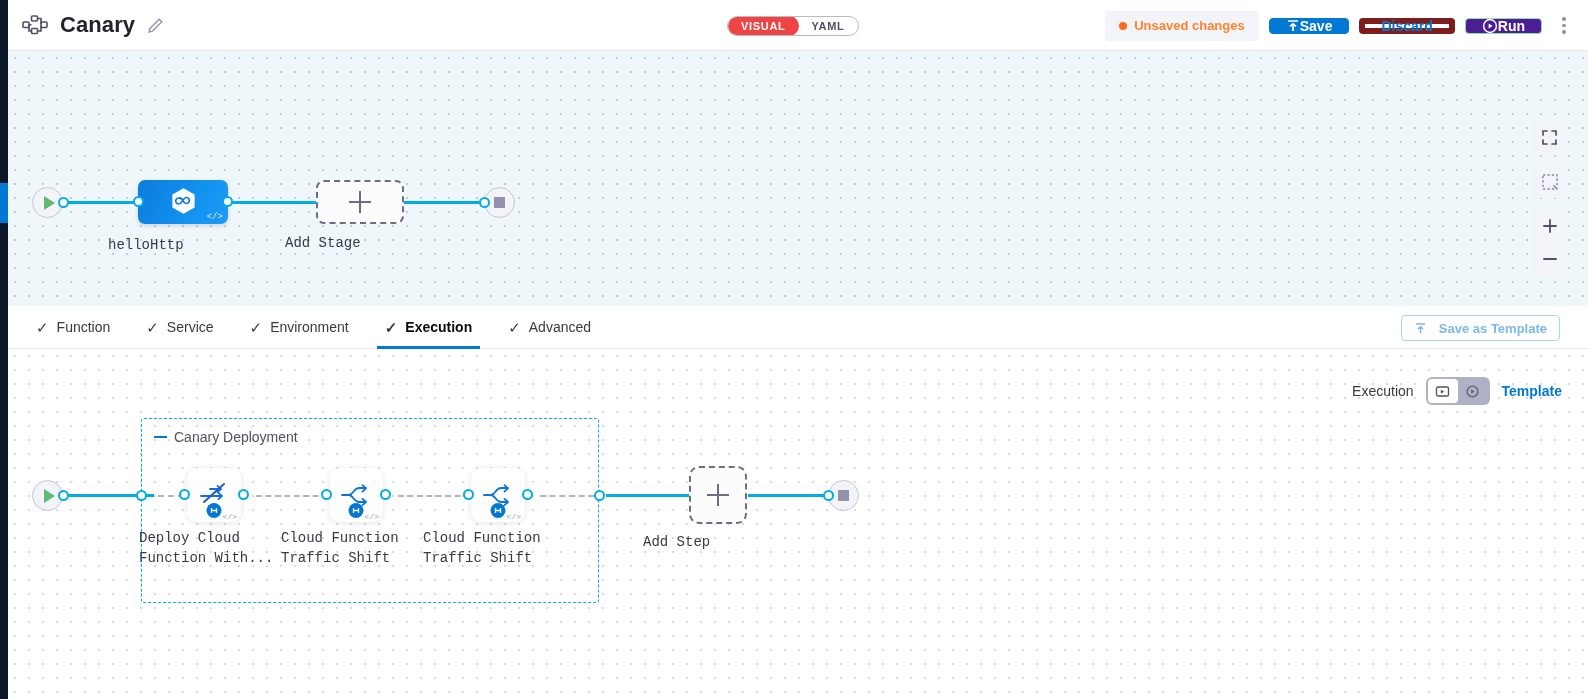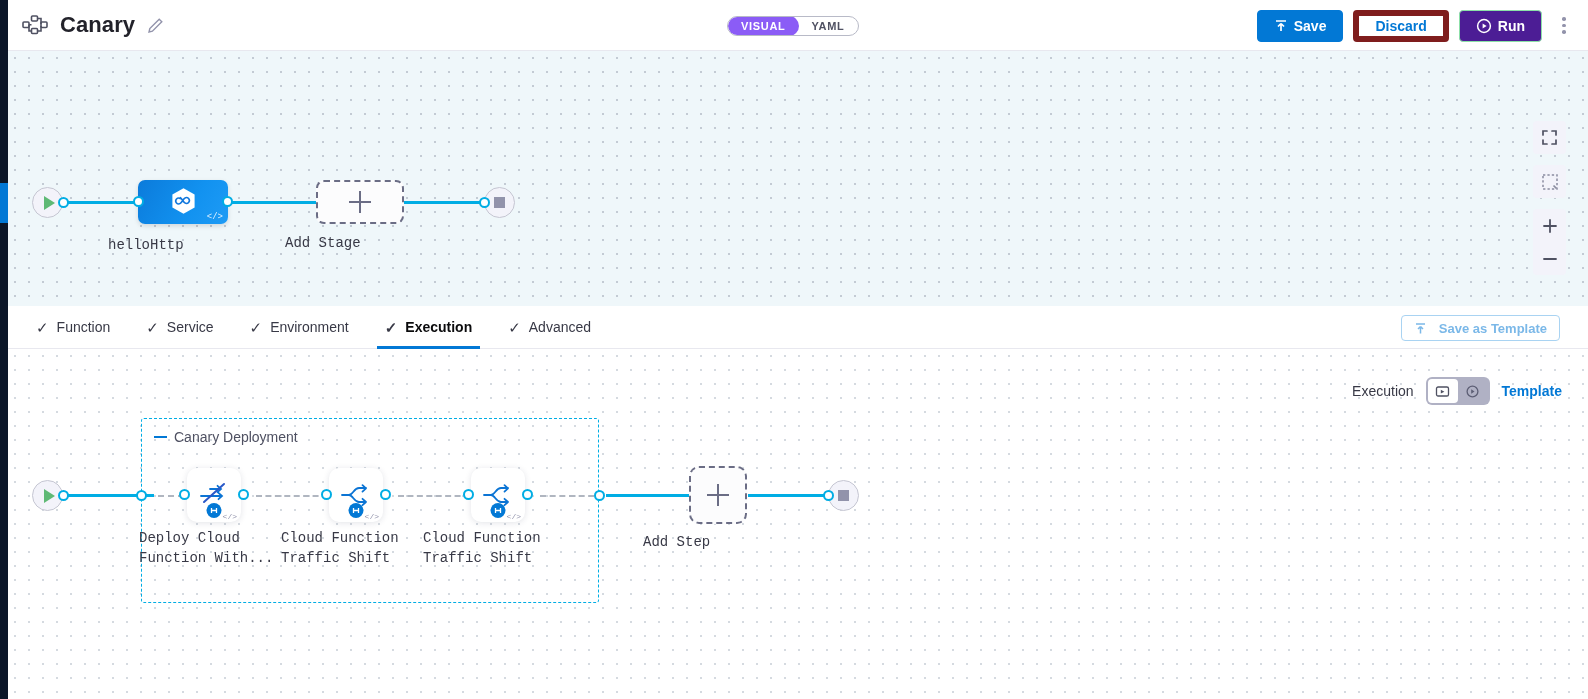--- a/index.html
+++ b/index.html
@@ -38,36 +38,36 @@
   .mode-toggle {
     position: absolute; left: 727px; top: 16px;
     height: 20px; border: 1px solid #b8bac7; border-radius: 11px;
     background: #fff; display: flex; align-items: center; overflow: hidden;
   }
   .mode-opt {
     font-size: 11px; font-weight: bold; letter-spacing: .7px;
     padding: 0 13px; height: 20px; line-height: 20px; color: #4f5162;
     border-radius: 11px;
   }
-  .mode-opt.active { background: #8b5cf6; color: #ffffff; }
+  .mode-opt.active { background: #ef4444; color: #ffffff; }
 
   
   .hdr-right {
     position: absolute; right: 12px; top: 0; height: 51px;
     display: flex; align-items: center; gap: 10px;
   }
   .unsaved {
     background: #f3f3fa; border-radius: 4px; height: 30px;
     display: flex; align-items: center; gap: 7px; padding: 0 14px;
     font-size: 13px; font-weight: bold; color: #ff832b;
   }
   .dot-orange { width: 8px; height: 8px; border-radius: 50%; background: #ff6b1a; }
   .btn {
-    height: 32px; border-radius: 4px; display: flex; align-items: center;
-    gap: 6px; padding: 0 16px; font-size: 14px; font-weight: bold;
+    height: 16px; border-radius: 4px; display: flex; align-items: center;
+    padding: 0 16px; font-size: 14px; font-weight: bold;
     cursor: pointer; white-space: nowrap;
   }
   .btn-save { background: #0278d5; color: #fff; border: 1px solid #0278d5; }
   .btn-discard { background: #fff; color: #0278d5; border: 6px solid #7f1d1d; }
   .btn-run { background: #4c1d95; color: #ffffff; border: 1px solid #8ce0a8; }
   .kebab {
     width: 24px; height: 32px; display: flex; flex-direction: column;
     align-items: center; justify-content: center; gap: 3px; cursor: pointer;
   }
   .kebab i { width: 3.5px; height: 3.5px; border-radius: 50%; background: #9293ab; display:block; }
@@ -256,20 +256,24 @@
         </svg>
       </span>
     </div>
 
     <div class="mode-toggle">
       <div class="mode-opt active">VISUAL</div>
       <div class="mode-opt">YAML</div>
     </div>
 
     <div class="hdr-right">
+      <div class="unsaved">
+        <span class="dot-orange"></span>
+        <span>Unsaved changes</span>
+      </div>
       <div class="btn btn-save">
         <svg width="14" height="14" viewBox="0 0 14 14" fill="none" stroke="#fff" stroke-width="1.7">
           <path d="M2 2h10M7 12V4.5M7 4.5L4 7.5M7 4.5l3 3"></path>
         </svg>
         <span>Save</span>
       </div>
       <div class="btn btn-discard">
         <span>Discard</span>
       </div>
       <div class="btn btn-run">

